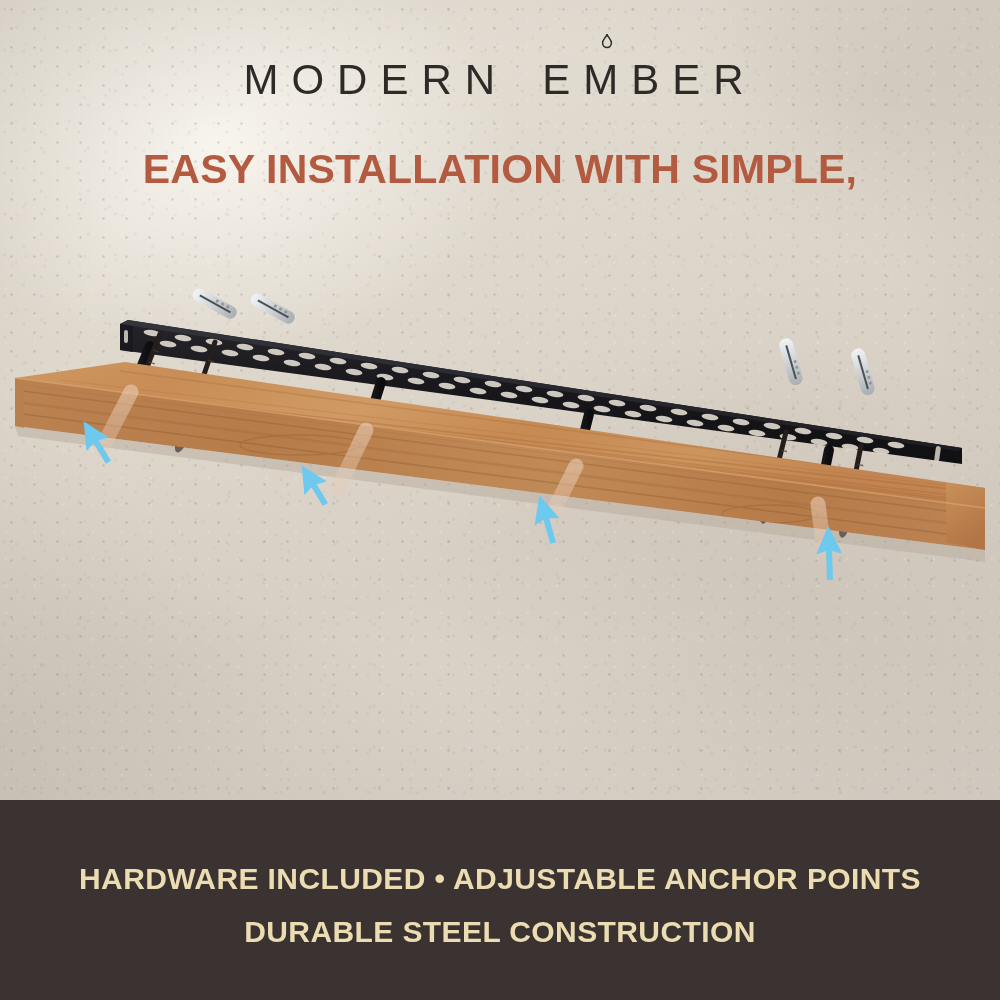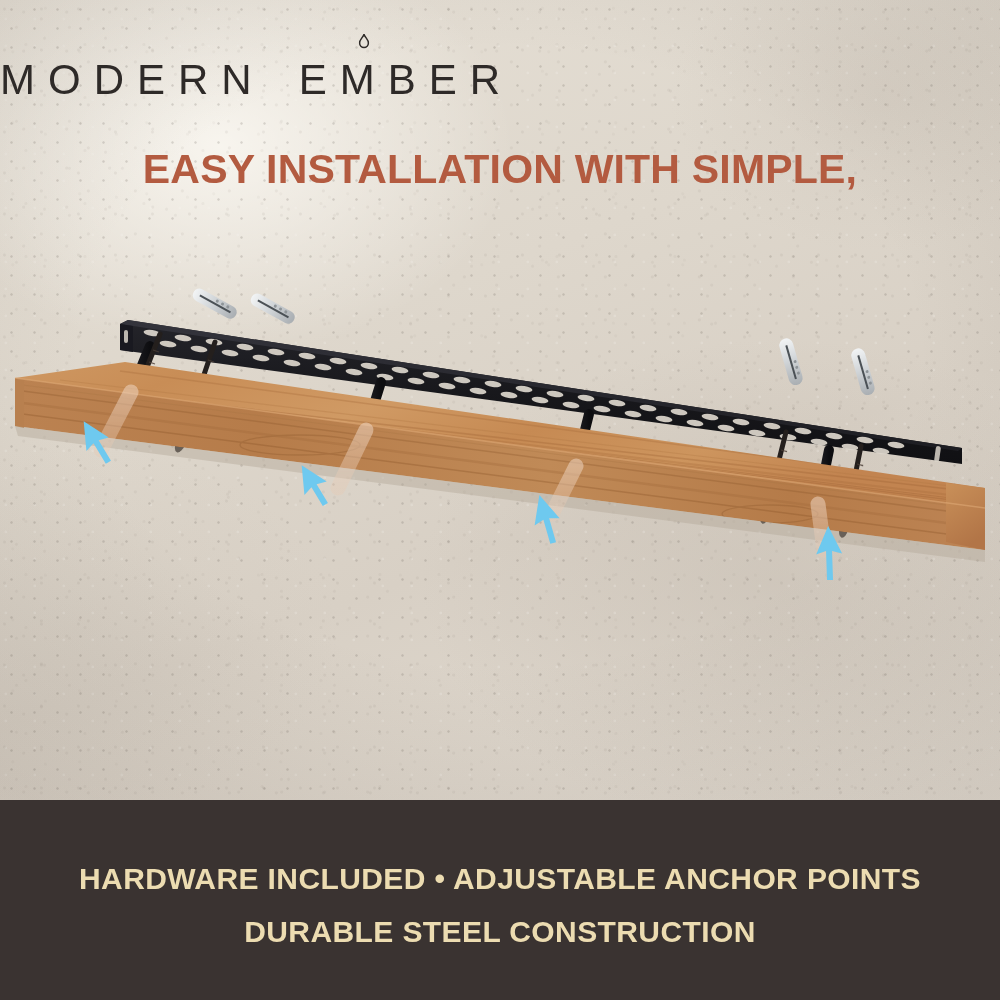--- a/index.html
+++ b/index.html
@@ -40,21 +40,21 @@
       radial-gradient(circle at 20% 70%, rgba(250,248,244,.6) 0 .9px, transparent 1.8px);
     background-size:23px 19px,29px 27px;
   }
   .vign{
     position:absolute;left:0;top:0;width:1000px;height:810px;
     background:radial-gradient(ellipse 760px 560px at 50% 44%, rgba(0,0,0,0) 55%, rgba(90,80,70,.13) 100%);
   }
 
   
   .logo{
-    position:absolute;left:0;top:56px;width:1000px;text-align:left;
+    position:absolute;left:0;top:56px;width:1000px;text-align:center;
     color:#2e2a28;font-size:42px;font-weight:300;letter-spacing:13px;
     white-space:nowrap;
   }
   .logo .wordgap{display:inline-block;width:34px;}
   .logo .mchar{position:relative;display:inline-block;}
   .flame{
     position:absolute;left:50%;top:-22px;transform:translateX(-50%);
     width:11px;height:15px;
   }
 

